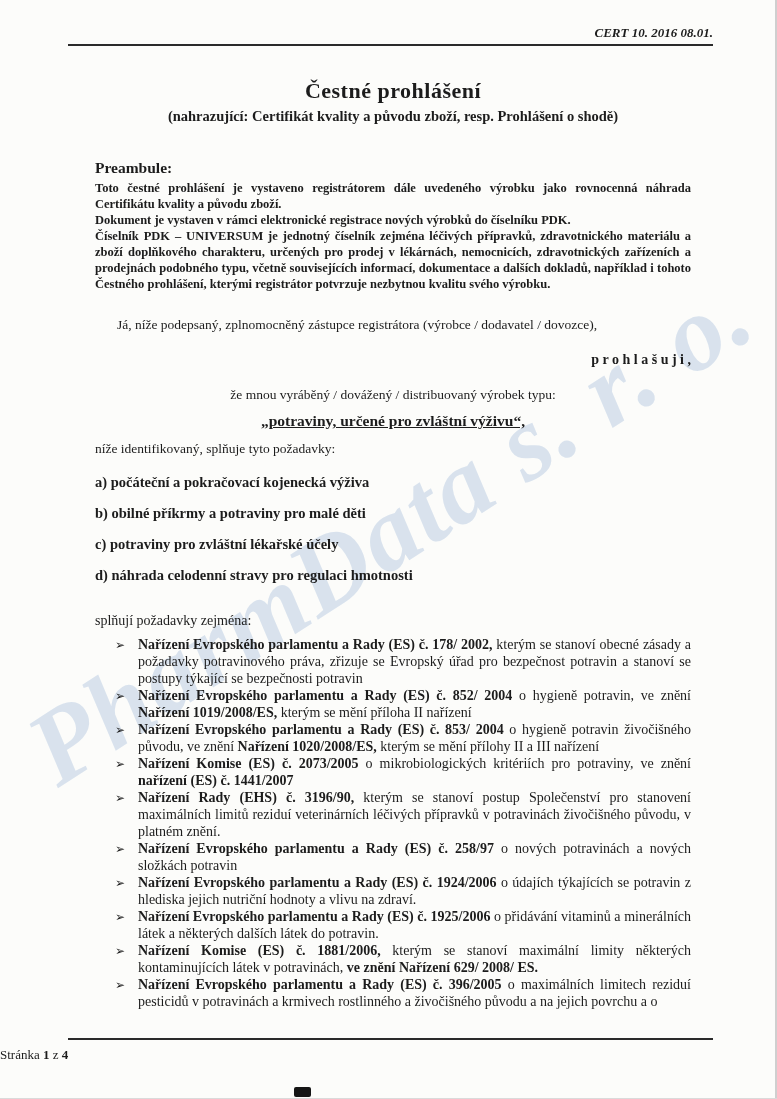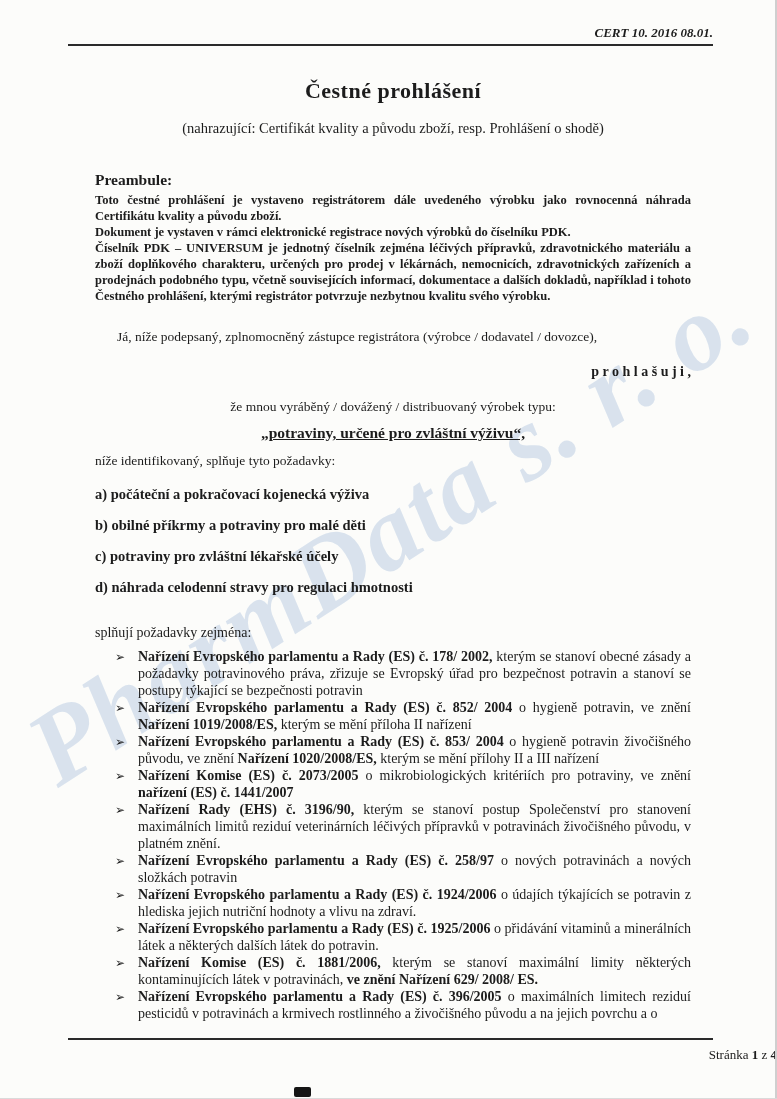--- a/index.html
+++ b/index.html
@@ -21,21 +21,21 @@
   }
   .header-rule {
     position: absolute; top: 44px; left: 68px;
     width: 645px; height: 2px; background: #2a2a2a;
   }
   .content {
     position: absolute; top: 78px; left: 95px; width: 596px;
     z-index: 2;
   }
   .title { text-align: center; font-size: 22px; font-weight: bold; letter-spacing: 0.5px; line-height: 26px; }
-  .subtitle { text-align: center; font-size: 14.5px; font-weight: normal; margin-top: 15px; line-height: 19px; }
+  .subtitle { text-align: center; font-size: 14.5px; font-weight: bold; margin-top: 3px; line-height: 19px; }
   .preamble-heading { margin-top: 32px; font-size: 15.5px; font-weight: bold; line-height: 19px; }
   .preamble { margin-top: 3px; font-size: 12.5px; font-weight: bold; line-height: 16px; text-align: justify; }
   .intro { margin-top: 24px; font-size: 13.5px; line-height: 17px; text-indent: 22px; }
   .verb { margin-top: 18px; text-align: right; font-size: 14px; font-weight: bold; line-height: 18px; }
   .product-intro { margin-top: 17px; font-size: 13.5px; line-height: 17px; text-align: center; }
   .product-type { margin-top: 8px; text-align: center; font-size: 15.5px; font-weight: bold; text-decoration: underline; line-height: 20px; }
   .identified { margin-top: 9px; font-size: 13.5px; line-height: 17px; }
   .letters { margin-top: 16px; }
   .letter-item { font-size: 14.5px; font-weight: bold; line-height: 18px; margin-top: 13px; }
   .req-intro { margin-top: 28px; font-size: 14px; line-height: 17px; }
@@ -53,21 +53,21 @@
     opacity: 0.27;
     z-index: 1;
     pointer-events: none;
   }
   .footer-rule {
     position: absolute; top: 1038px; left: 68px;
     width: 645px; height: 2px; background: #2a2a2a;
   }
   .footer {
     position: absolute; top: 1046px; left: 0; width: 100%;
-    text-align: right; font-size: 13px; line-height: 17px;
+    text-align: left; font-size: 13px; line-height: 17px;
   }
   .artifact {
     position: absolute; left: 294px; top: 1087px;
     width: 17px; height: 10px; background: #151515; border-radius: 2px;
   }
   .scan-edge-right { position: absolute; top: 0; right: 0; width: 2px; height: 100%; background: #cfcfcf; }
   .scan-edge-bottom { position: absolute; left: 0; bottom: 0; width: 100%; height: 1px; background: #dadada; }
 </style>
 </head>
 <body>

